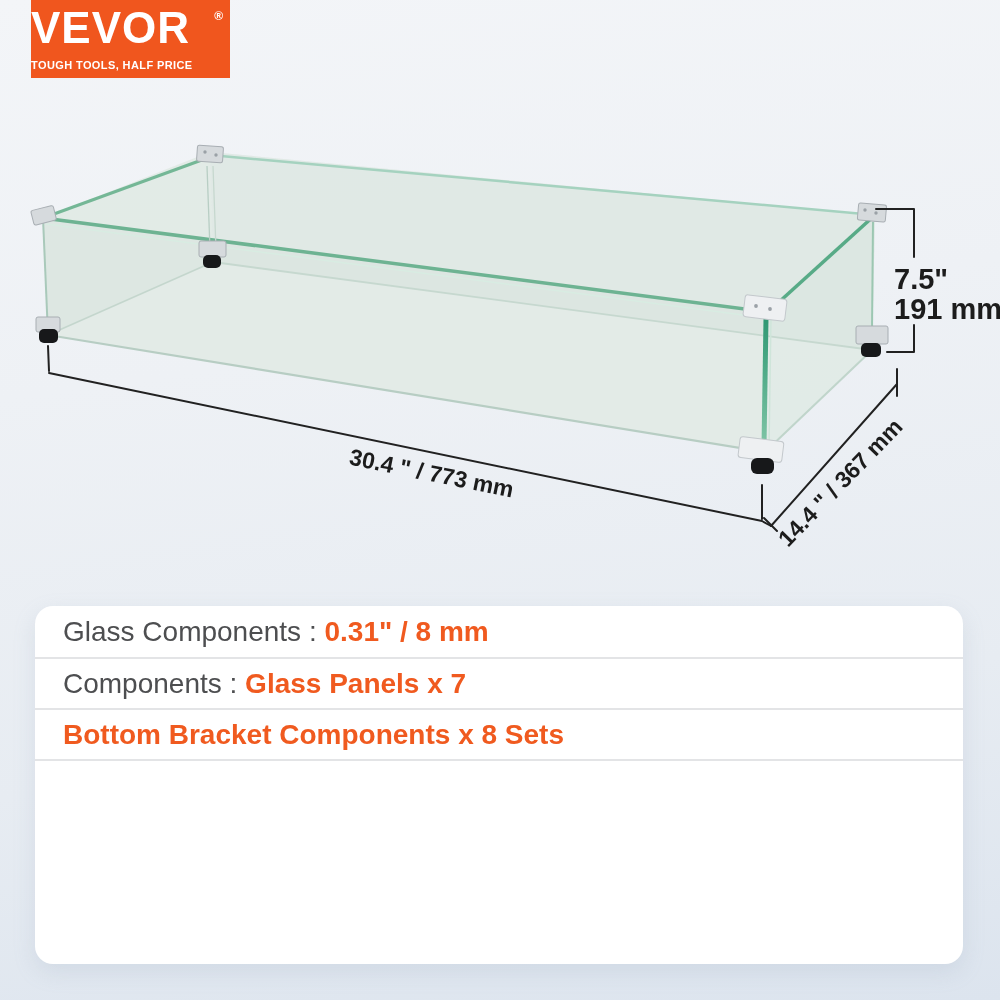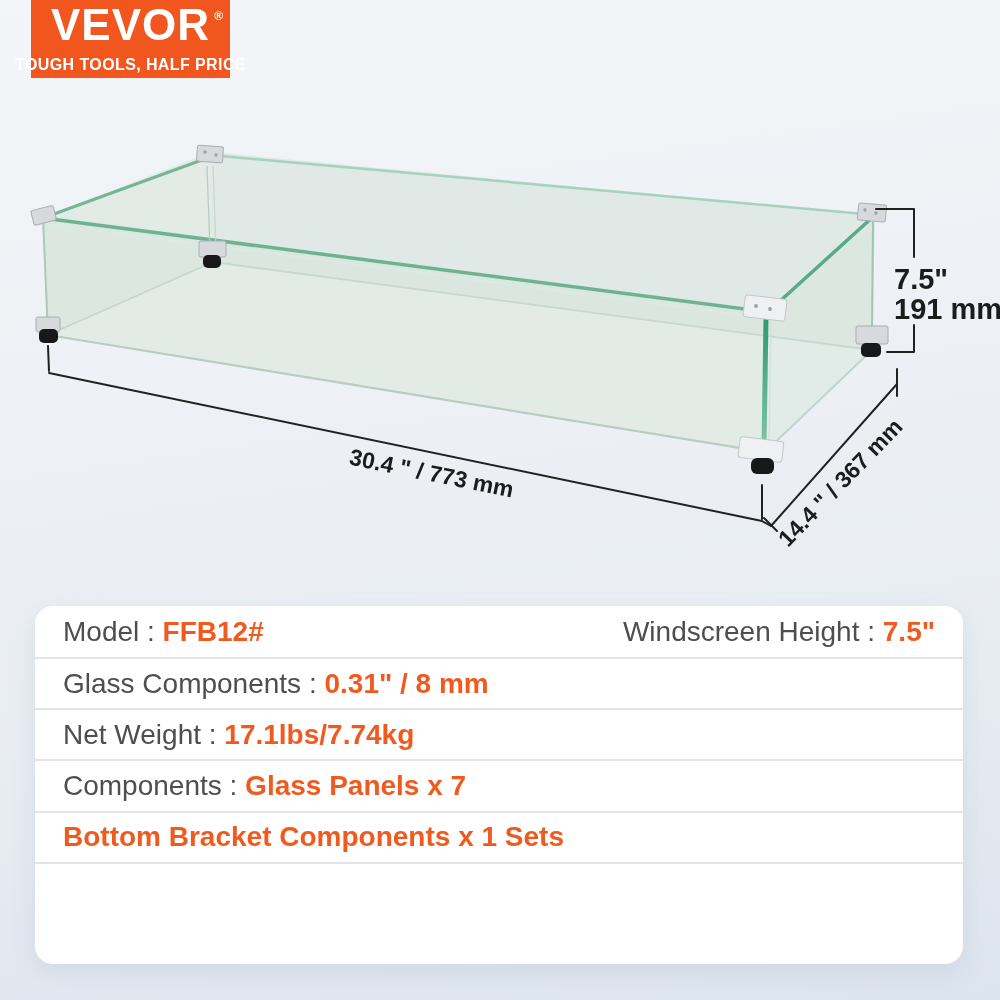--- a/index.html
+++ b/index.html
@@ -5,25 +5,25 @@
   html,body{margin:0;padding:0;background:#dfe5ee;}
   .canvas{
     position:relative;width:1000px;height:1000px;overflow:hidden;
     background:linear-gradient(172deg,#f3f5f8 0%,#eef1f5 35%,#e7ecf2 70%,#dce4ee 100%);
     font-family:"Liberation Sans",sans-serif;
   }
   
   .logo{
     position:absolute;left:31px;top:0;width:199px;height:78px;
     background:#f0561e;display:flex;flex-direction:column;
-    align-items:center;justify-content:center;color:#fff;
+    align-items:flex-start;justify-content:center;color:#fff;
   }
   .logo .brand{font-weight:bold;font-size:44px;line-height:42px;letter-spacing:1px;}
   .logo .reg{position:absolute;top:9px;right:7px;font-size:12px;font-weight:bold;}
-  .logo .tagline{font-size:16px;font-weight:bold;letter-spacing:.4px;margin-top:10px;white-space:nowrap;}
+  .logo .tagline{font-size:11px;font-weight:bold;letter-spacing:.4px;margin-top:10px;white-space:nowrap;}
   
   svg.product{position:absolute;left:0;top:0;}
   .dimtxt{font-family:"Liberation Sans",sans-serif;font-weight:bold;fill:#1c1c1c;}
   
   .spec-card{
     position:absolute;left:35px;top:606px;width:928px;height:358px;
     background:#ffffff;border-radius:18px;
     box-shadow:0 8px 22px rgba(140,155,175,.18);
     display:grid;grid-template-rows:repeat(7,1fr);
   }
@@ -111,41 +111,33 @@
       <path d="M876,209 L914,209 M914,209 L914,257 M914,325 L914,352 M914,352 L887,352"></path>
     </g>
     <text class="dimtxt" x="430" y="481" font-size="23" text-anchor="middle" transform="rotate(11.5 430 481)">30.4 " / 773 mm</text>
     <text class="dimtxt" x="846" y="488" font-size="23" text-anchor="middle" transform="rotate(-46 846 488)">14.4 " / 367 mm</text>
     <text class="dimtxt" x="894" y="289" font-size="29">7.5"</text>
     <text class="dimtxt" x="894" y="319" font-size="29">191 mm</text>
   </svg>
 
   <div class="spec-card">
 
-    <div class="spec-row">
-      <div class="spec-cell left"><span class="lbl">Model : </span><span class="val">FFB12#</span></div>
-      <div class="spec-cell right"><span class="lbl">Windscreen Height : </span><span class="val">7.5"</span></div>
-    </div>
 
     <div class="spec-row">
       <div class="spec-cell left"><span class="lbl">Glass Components : </span><span class="val">0.31" / 8 mm</span></div>
     </div>
 
-    <div class="spec-row">
-      <div class="spec-cell left"><span class="lbl">Net Weight : </span><span class="val">17.1lbs/7.74kg</span></div>
-      <div class="spec-cell right"><span class="lbl"></span><span class="val"></span></div>
-    </div>
 
 
     <div class="spec-row">
       <div class="spec-cell left"><span class="lbl">Components : </span><span class="val">Glass Panels x 7</span></div>
     </div>
 
     <div class="spec-row">
-      <div class="spec-cell left"><span class="lbl"></span><span class="val">Bottom Bracket Components x 1 Sets</span></div>
+      <div class="spec-cell left"><span class="lbl"></span><span class="val">Bottom Bracket Components x 8 Sets</span></div>
       <div class="spec-cell right"><span class="lbl"></span><span class="val"></span></div>
     </div>
 
     <div class="spec-row">
     </div>
 
   </div>
 </div>
 
 </body></html>

